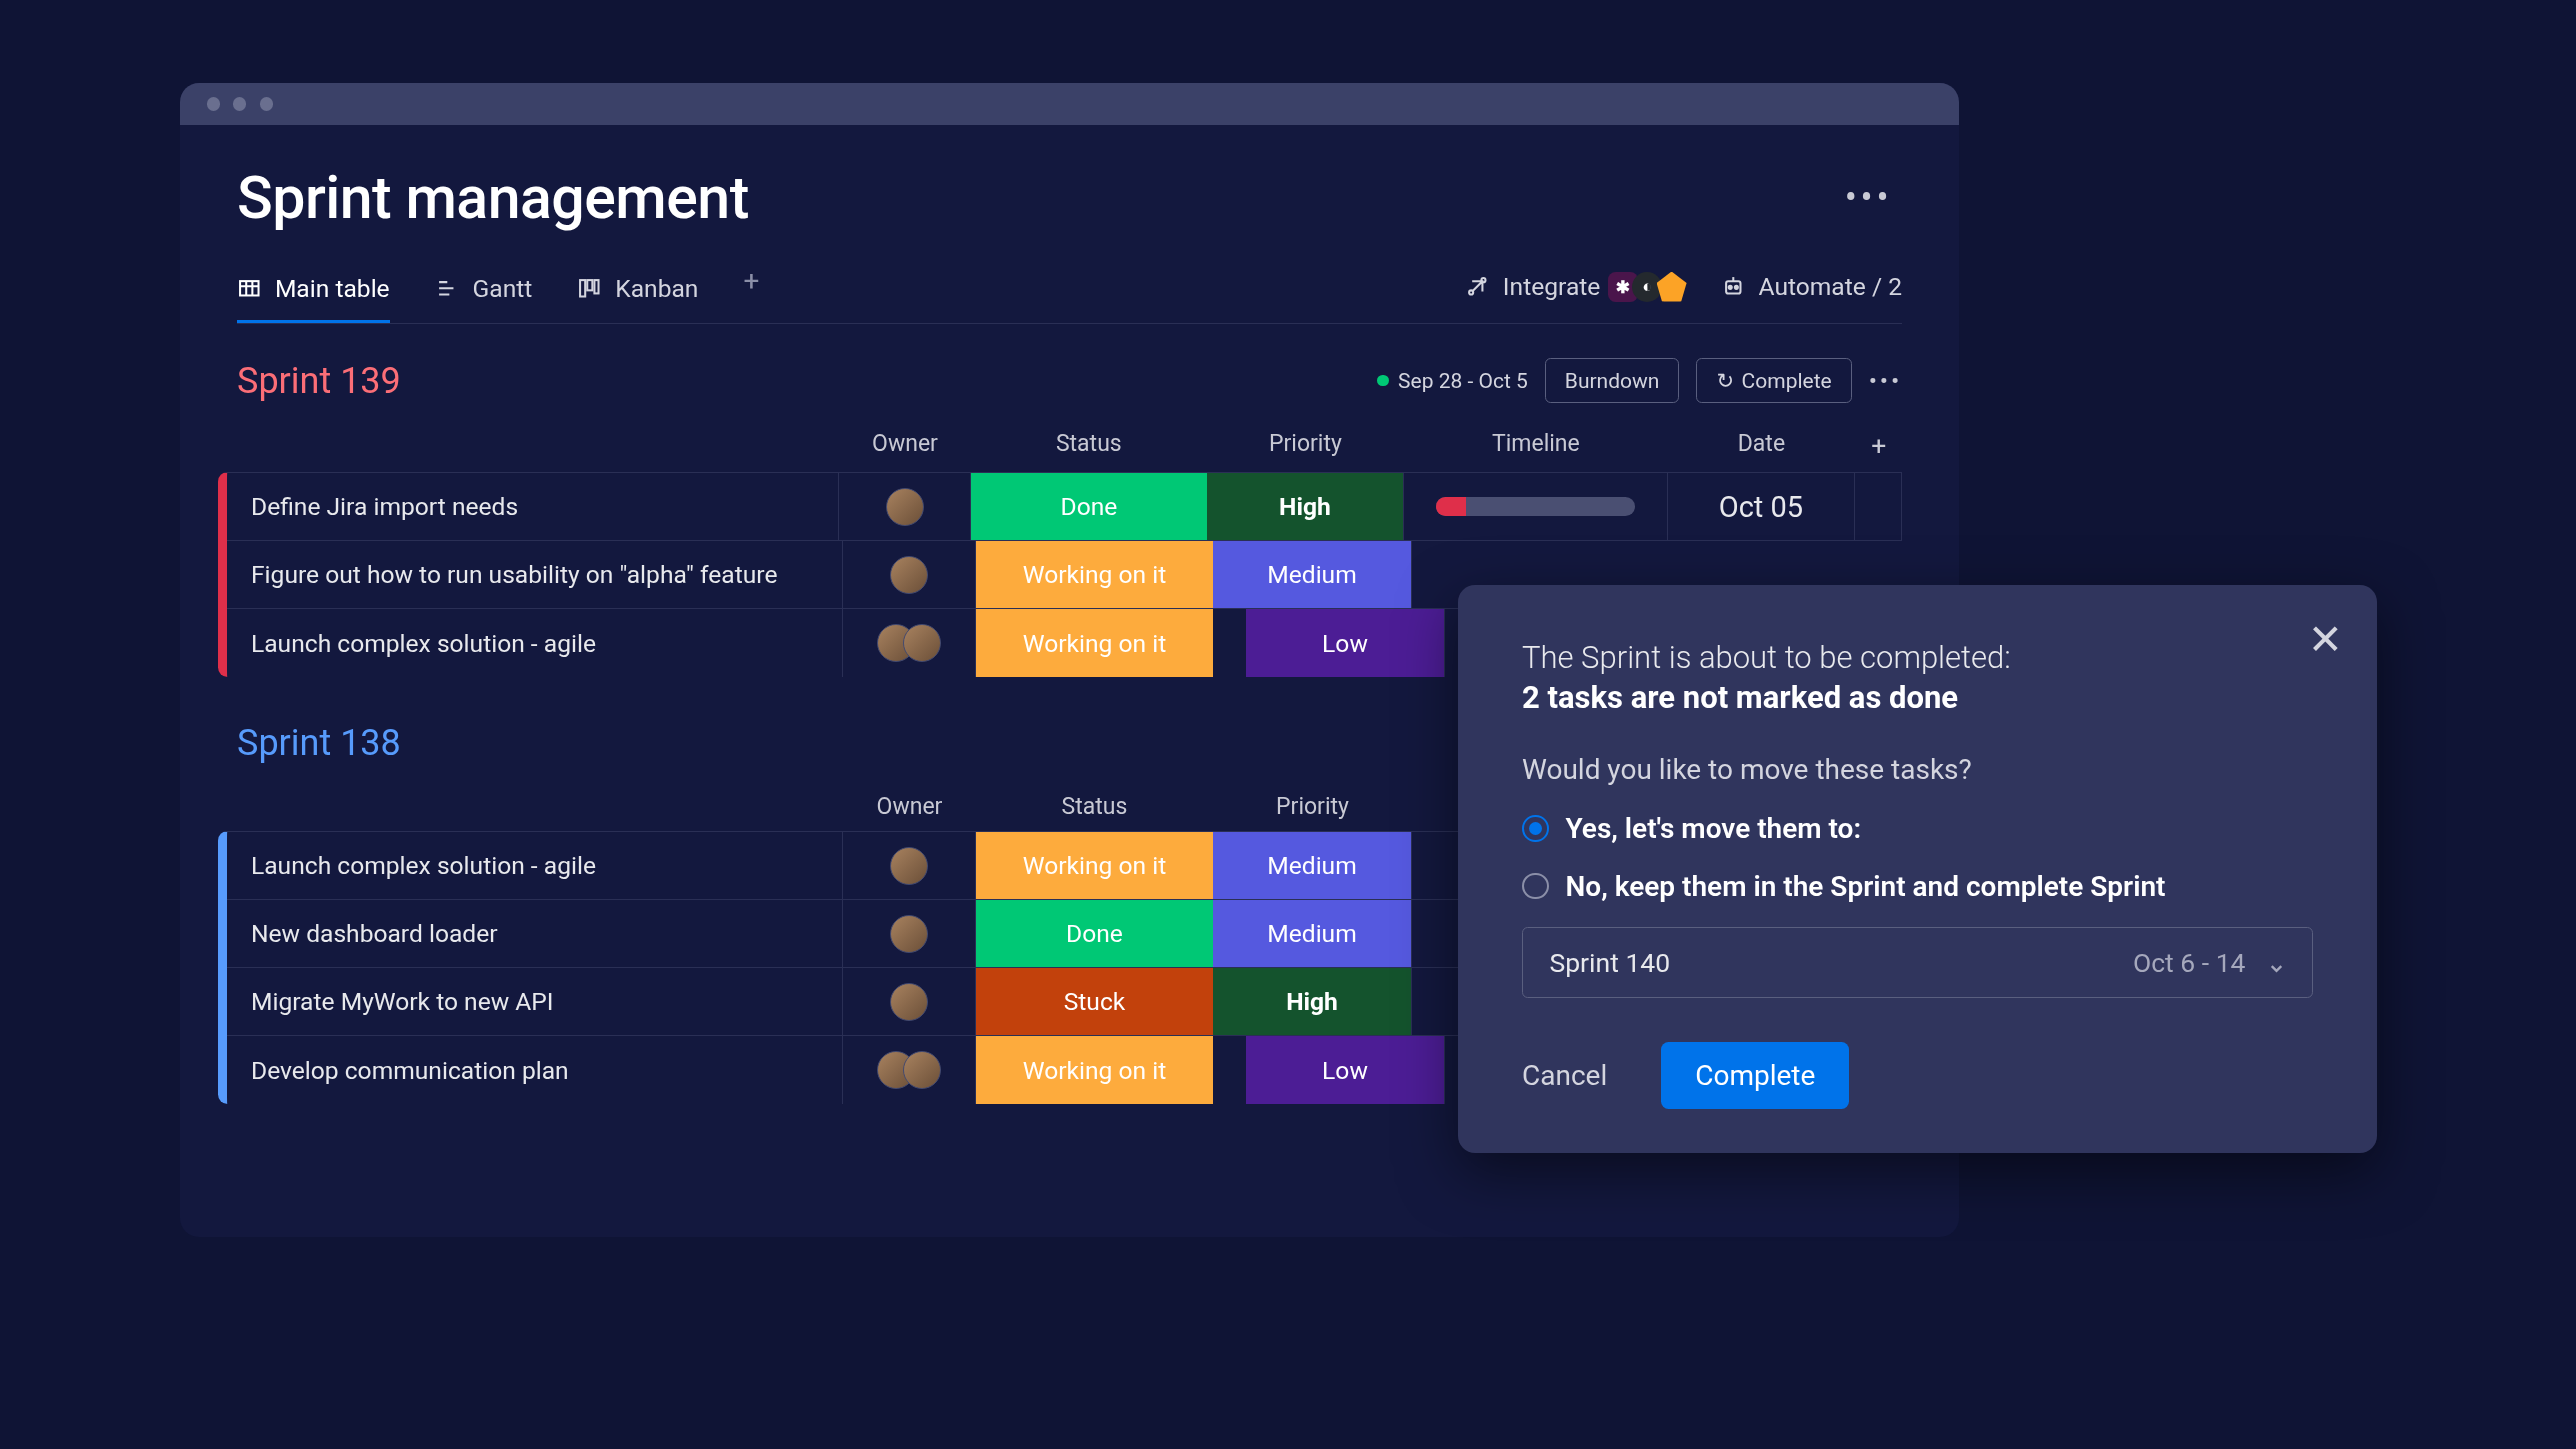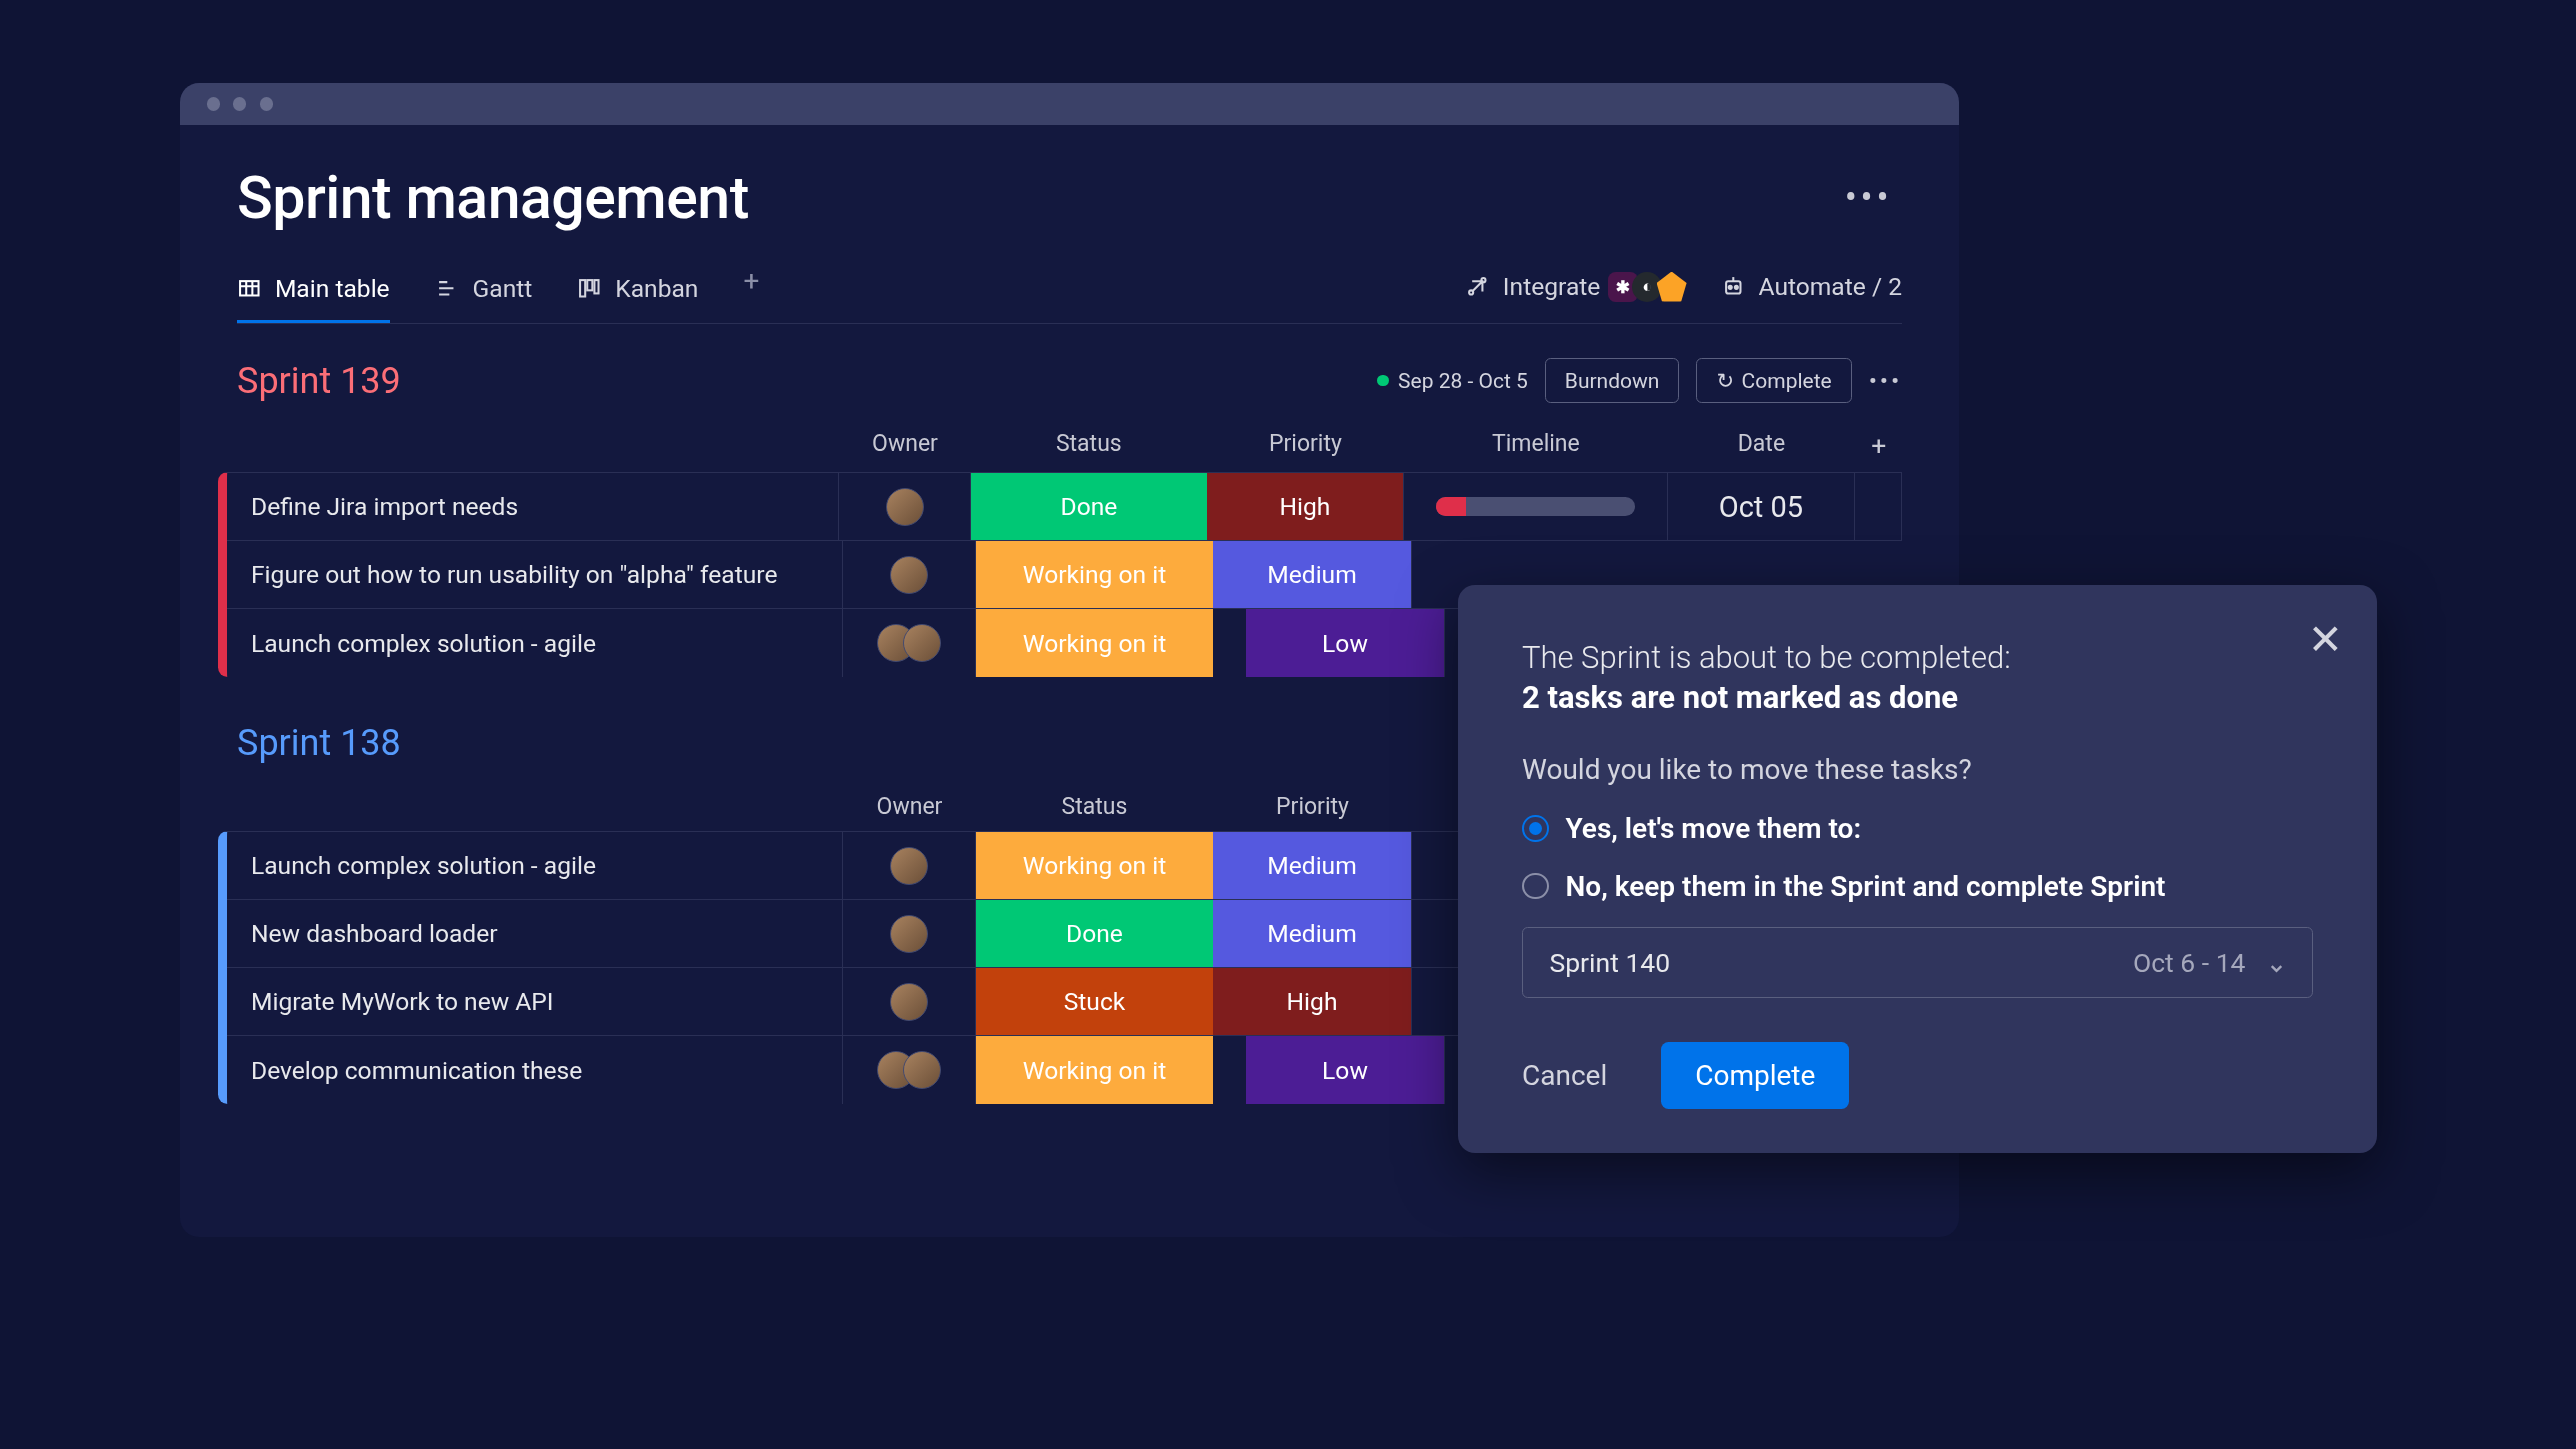--- a/index.html
+++ b/index.html
@@ -195,21 +195,21 @@
   border: 1.9px solid #444a6f;
 }
 .avatar-group { display: flex; }
 .avatar-group .avatar { margin-left: -11.4px; }
 .avatar-group .avatar:first-child { margin-left: 0; }
 .cell-status { width: 237px; color: #fff; font-size: 24.6px; border-right: none; }
 .cell-priority { width: 199px; color: #fff; font-size: 24.6px; border-right: 0.9px solid #2a2f55; }
 .s-done { background: #00c875; }
 .s-working { background: #fdab3d; }
 .s-stuck { background: #c2410c; }
-.p-high { background: #7f1d1d; }
+.p-high { background: #14532d; font-weight: bold; }
 .p-medium { background: #5559df; }
 .p-low { background: #4c1d95; margin-left: 33px; }
 .cell-timeline { width: 265px; }
 .progress-bar {
   width: 199px; height: 19px; background: #4a4f72; border-radius: 19px; overflow: hidden;
 }
 .progress-fill { height: 100%; background: #df2f4a; }
 .cell-date { width: 189px; font-size: 29px; color: #e8e9ed; }
 .cell-end { width: 47px; }
 
@@ -480,21 +480,21 @@
             <div class="cell cell-name">Migrate MyWork to new API</div>
             <div class="cell cell-owner">
               <div class="avatar-group">
                 <div class="avatar"></div>
               </div>
             </div>
             <div class="cell cell-status s-stuck">Stuck</div>
             <div class="cell cell-priority p-high">High</div>
           </div>
           <div class="row">
-            <div class="cell cell-name">Develop communication these</div>
+            <div class="cell cell-name">Develop communication plan</div>
             <div class="cell cell-owner">
               <div class="avatar-group">
                 <div class="avatar"></div>
                 <div class="avatar"></div>
               </div>
             </div>
             <div class="cell cell-status s-working">Working on it</div>
             <div class="cell cell-priority p-low">Low</div>
           </div>
         </div>

